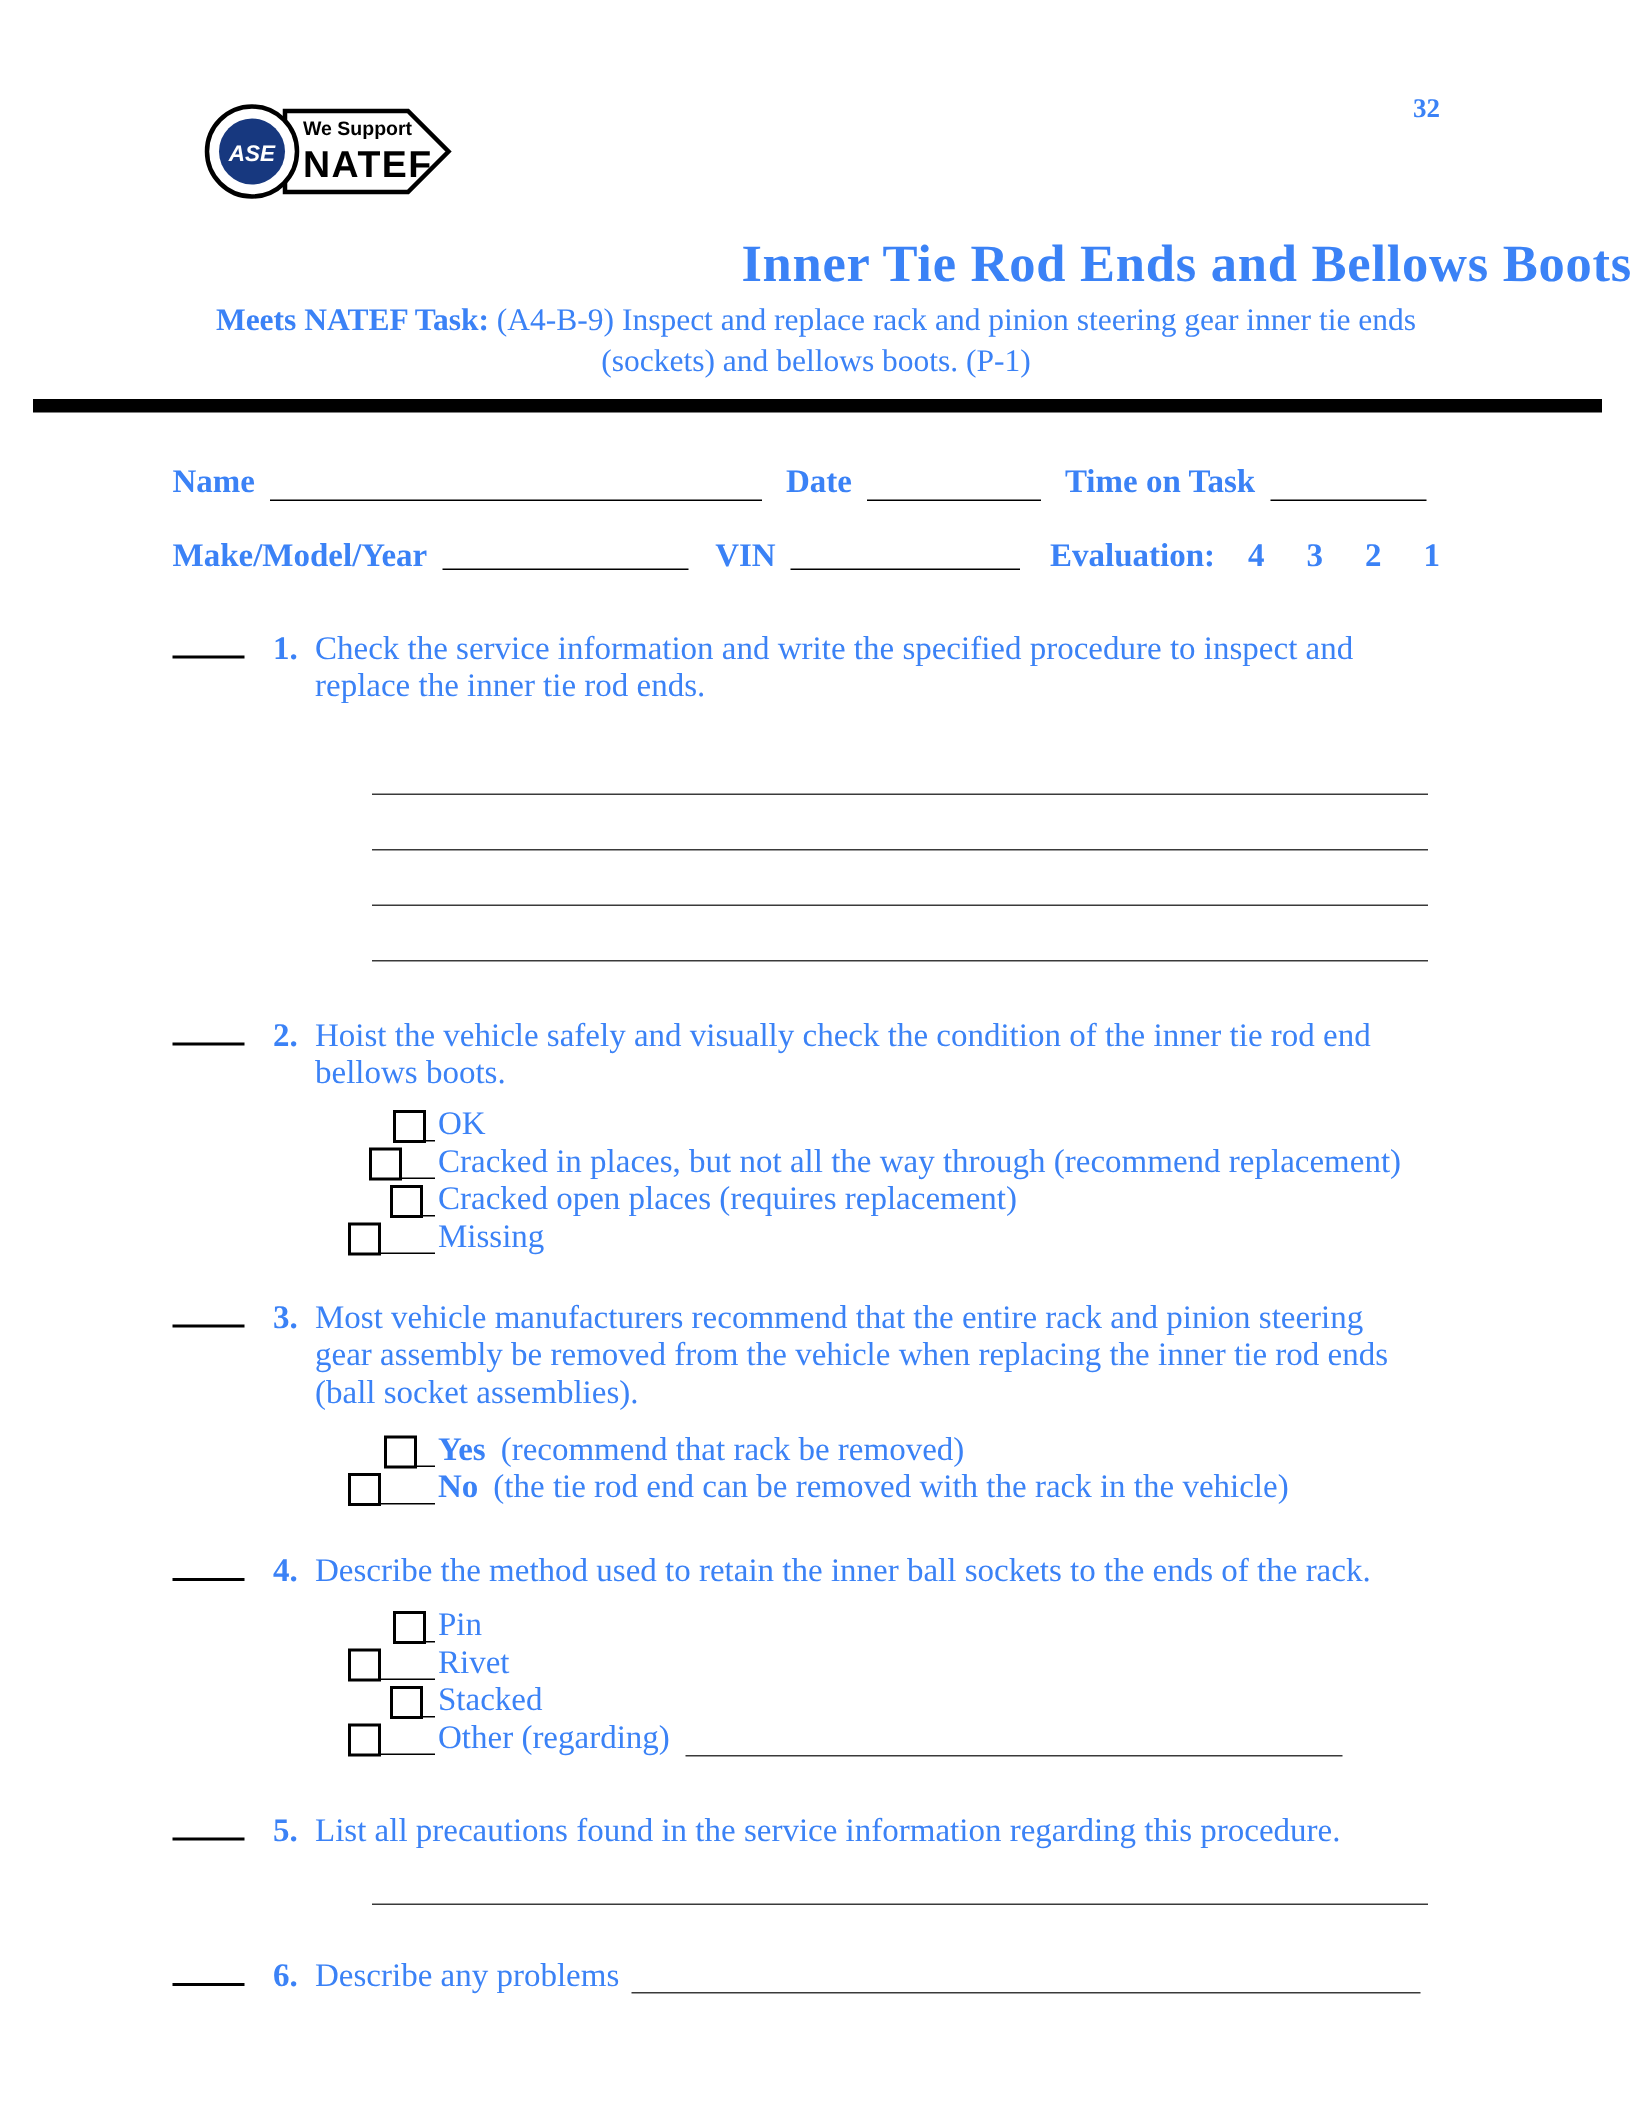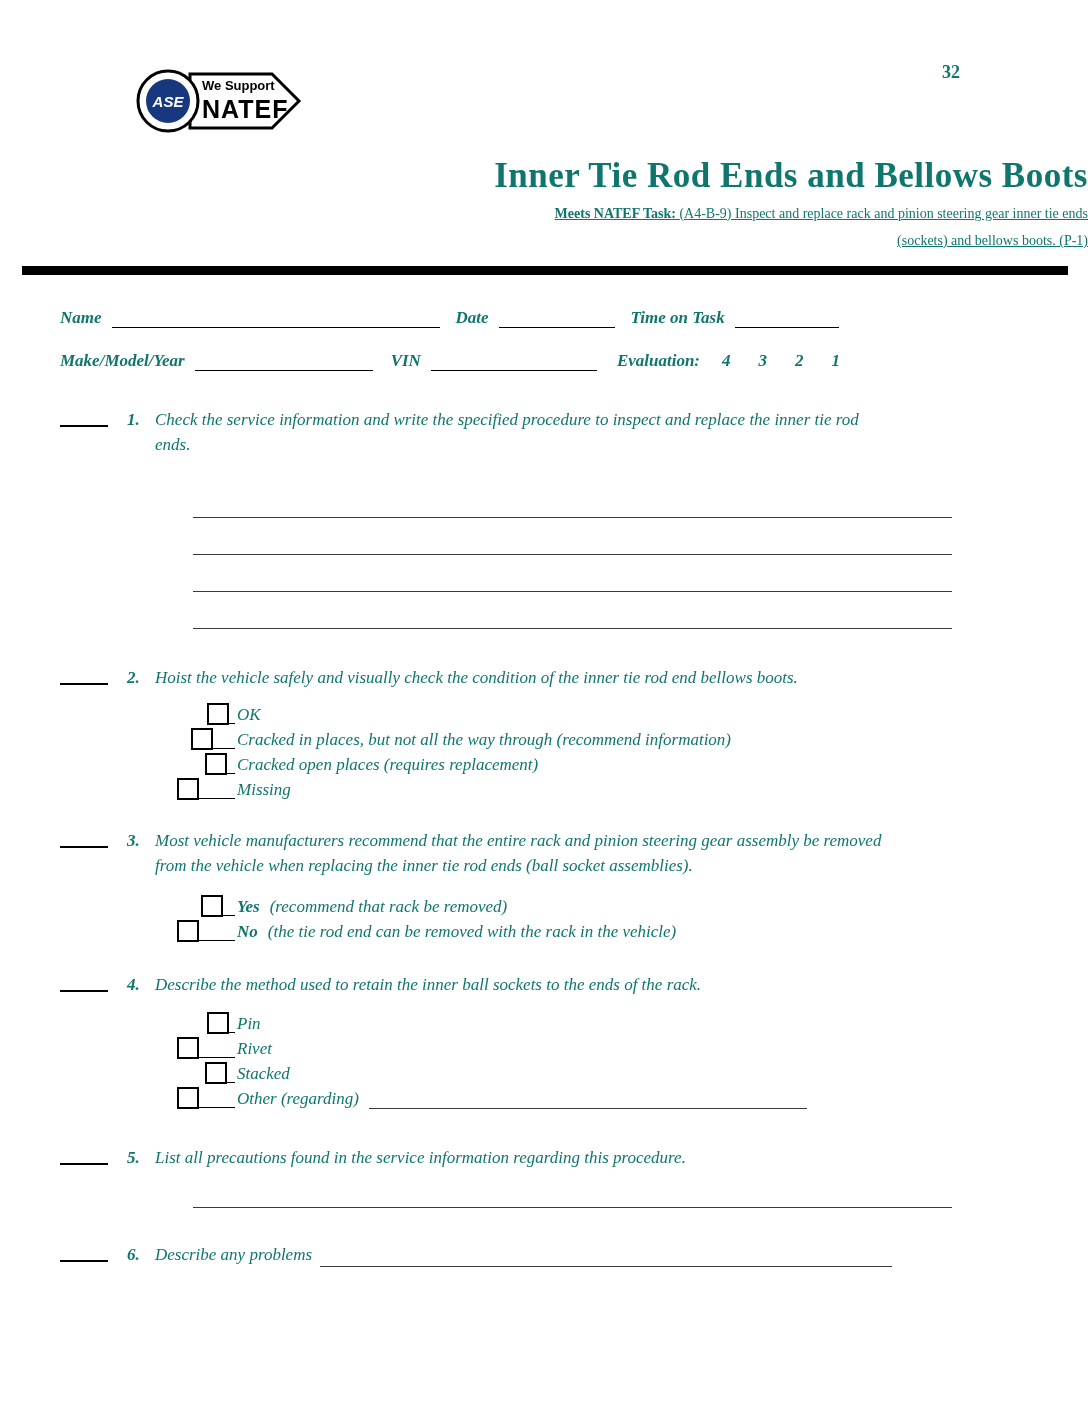--- a/index.html
+++ b/index.html
@@ -2,31 +2,31 @@
 <html><head>
 <meta charset="utf-8">
 <style>
   * { margin:0; padding:0; box-sizing:border-box; }
   body { background:#ffffff; }
   .page {
     position:relative;
     width:1088px; height:1408px;
     background:#ffffff;
     font-family:"Liberation Serif", serif;
-    color:#0f766e;
+    color:#3b82f6;
     overflow:hidden;
   }
   .pagenum { position:absolute; top:62px; right:128px; font-weight:bold; font-size:18px; }
   .logo { position:absolute; top:54px; left:134px; }
   .flow { padding-top:156px; }
   .title { text-align:right; font-size:35px; font-weight:bold; letter-spacing:0.5px; }
-  .subtitle { text-align:right; font-size:14px; line-height:27px; margin-top:4px;text-decoration:underline; }
+  .subtitle { text-align:center; font-size:21px; line-height:27px; margin-top:4px; }
   .subtitle .b { font-weight:bold; }
   .bar { height:9px; background:#000; margin:12px 20px 0 22px; }
-  .content { margin-left:60px; margin-right:128px; font-size:17px;font-style:italic; }
+  .content { margin-left:115px; margin-right:128px; font-size:22px; }
   .inforow { display:flex; align-items:flex-end; font-weight:bold; }
   .inforow.r1 { margin-top:33px; }
   .inforow.r2 { margin-top:23px;align-items:center; }
   .ul { border-bottom:1.6px solid #000; height:20px; display:inline-block; }
   .lbl { white-space:nowrap; }
   .q { display:flex; align-items:flex-start; line-height:25px; }
   .qblank { width:48px; border-bottom:2px solid #000; height:20px; flex:none; margin-right:19px; }
   .qnum { font-weight:bold; width:28px; flex:none; }
   .qtext { width:737px; }
   .wlines { margin-left:133px; margin-right:8px; }
@@ -121,21 +121,21 @@
       </div>
       <div class="opts mt10">
         <div class="opt v1">
           <span class="box"></span>
           <span class="conn"></span>
           <span class="olabel">OK</span>
         </div>
         <div class="opt v2">
           <span class="box"></span>
           <span class="conn"></span>
-          <span class="olabel">Cracked in places, but not all the way through (recommend information)</span>
+          <span class="olabel">Cracked in places, but not all the way through (recommend replacement)</span>
         </div>
         <div class="opt v3">
           <span class="box"></span>
           <span class="conn"></span>
           <span class="olabel">Cracked open places (requires replacement)</span>
         </div>
         <div class="opt v4">
           <span class="box"></span>
           <span class="conn"></span>
           <span class="olabel">Missing</span>

